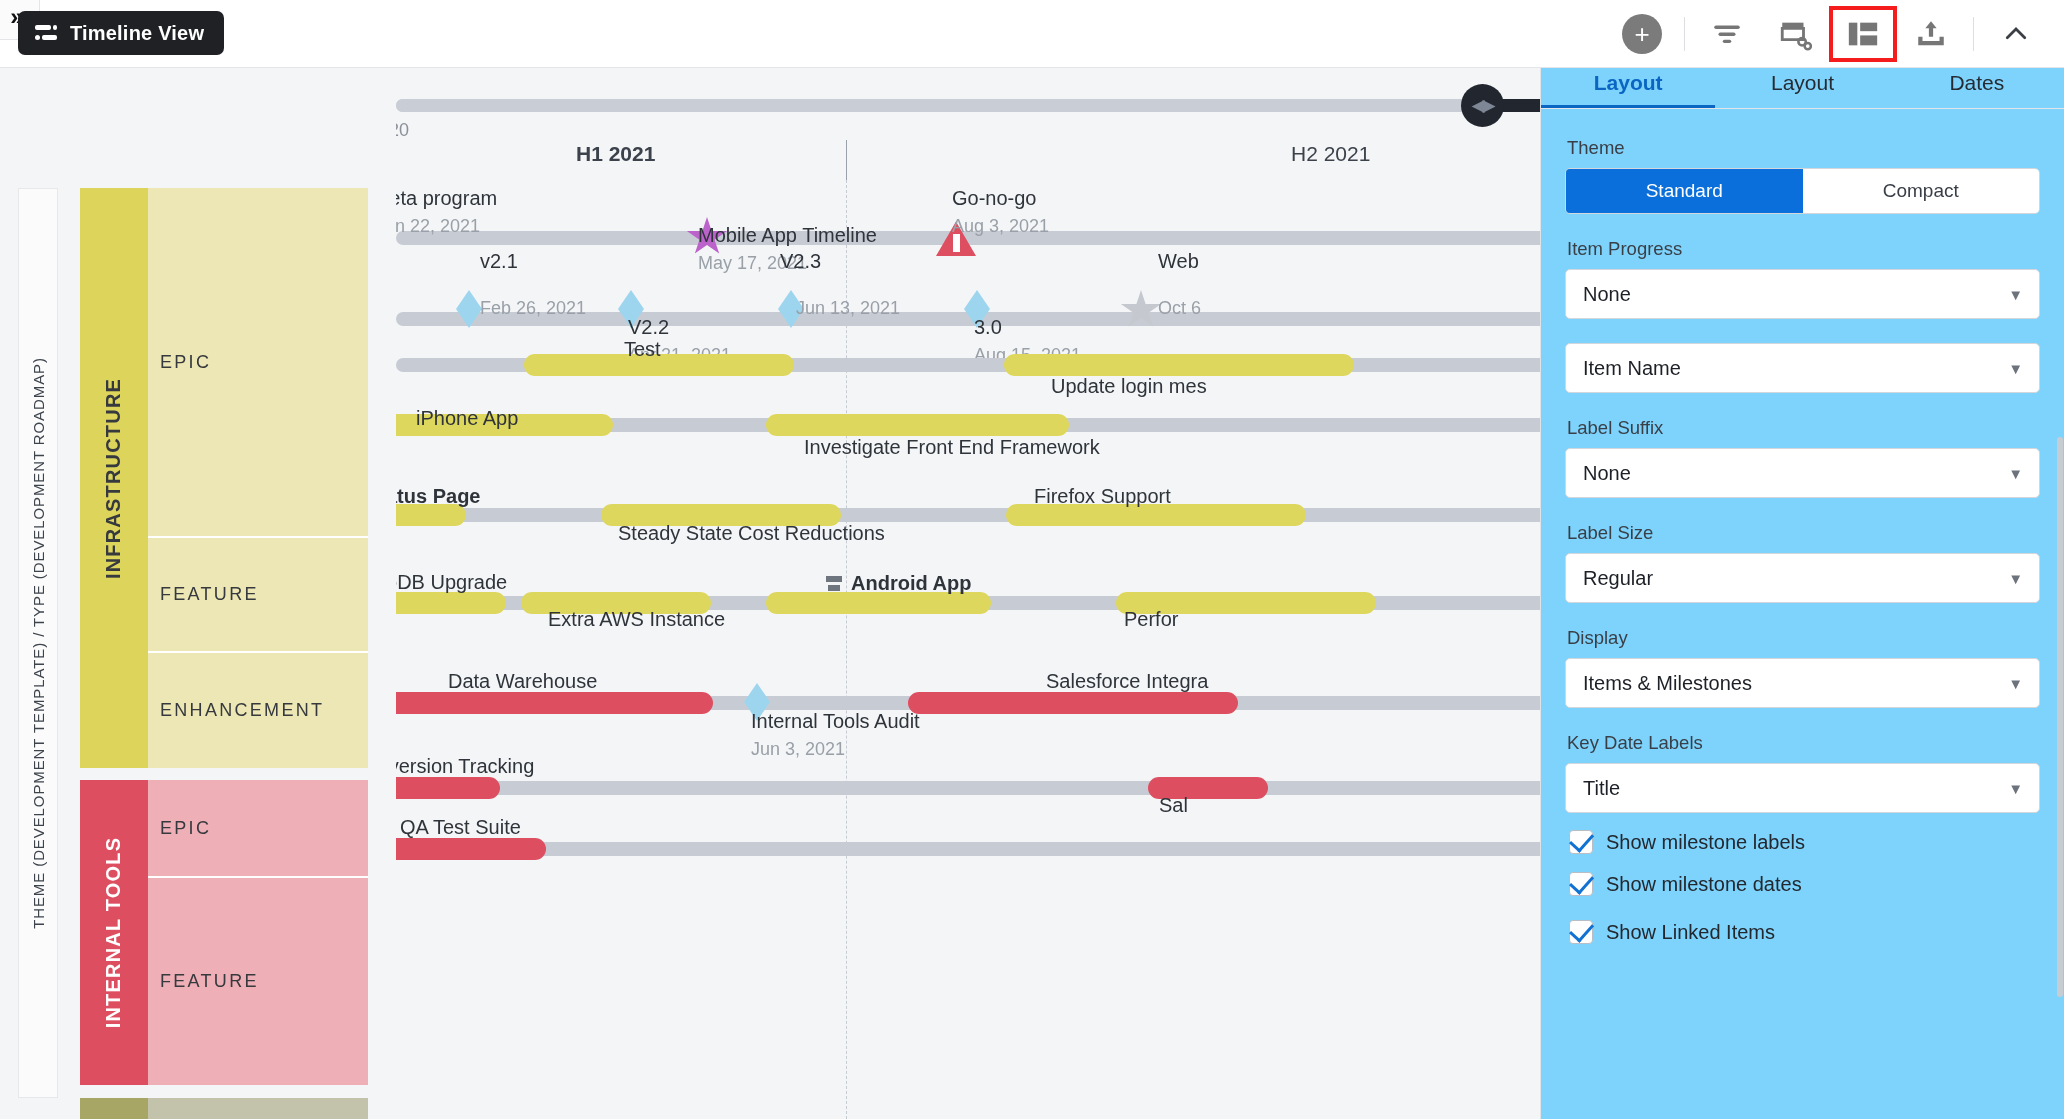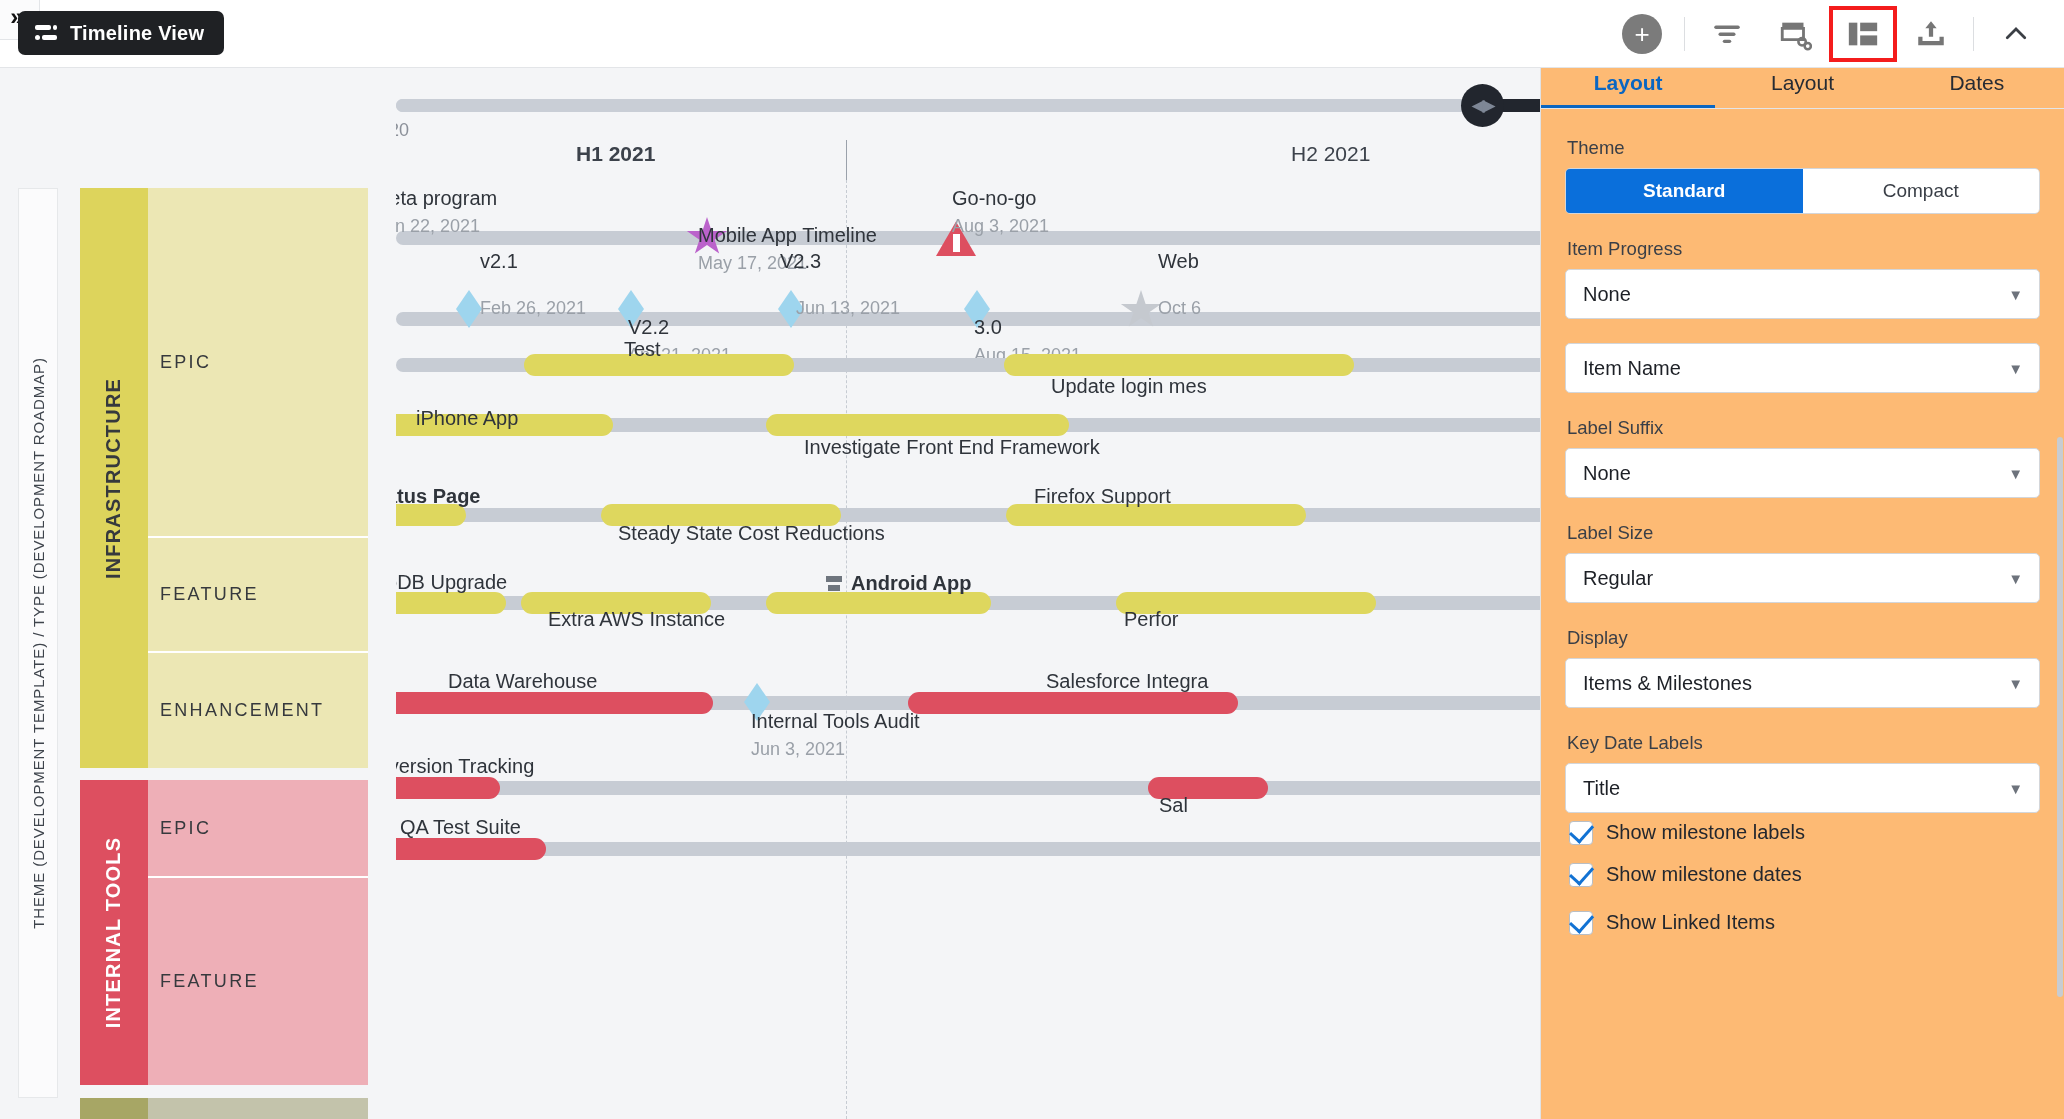--- a/index.html
+++ b/index.html
@@ -49,47 +49,47 @@
   .vdiv{ width:1px; height:34px; background:#dcdee1; margin:0 8px; }
   #addbtn{
     width:40px;height:40px;border-radius:50%;background:#7b7b7b;color:#fff;
     display:flex;align-items:center;justify-content:center;font-size:26px;line-height:1;
     font-weight:300;
   }
 
   
   #panel{
     position:absolute; right:0; top:57px; width:524px; height:1062px;
-    background:#fdba74; border-left:1px solid #e0e2e5; z-index:20;
+    background:#7dd3fc; border-left:1px solid #e0e2e5; z-index:20;
     display:flex; flex-direction:column;
   }
   #ptabs{ display:flex; height:52px; border-bottom:1px solid #e3e5e8; }
   .ptab{
     flex:1; display:flex; align-items:center; justify-content:center;
     font-size:21px; color:#262b33; font-weight:400;
   }
   .ptab.active{ color:#0a66c2; font-weight:700; box-shadow: inset 0 -3px 0 #0a66c2; }
   #pbody{ padding:28px 24px 0 24px; overflow:hidden; position:relative; }
   .flabel{ font-size:18.5px; color:#3a3f47; margin:0 0 9px 2px; }
   .fgroup{ margin-bottom:24px; }
   .seg{
     display:flex; height:46px; border:1px solid #d3d6da; border-radius:5px; overflow:hidden;
   }
   .seg > div{
     flex:1; display:flex; align-items:center; justify-content:center;
     font-size:19px; color:#3a3f47; background:#fff;
   }
-  .seg > div.on{ background:#0a6fdb; color:#fff; font-weight:700; }
+  .seg > div.on{ background:#0a6fdb; color:#fff; font-weight:400; }
   .sel-box{
     height:50px; border:1px solid #d3d6da; border-radius:5px; background:#fff;
     display:flex; align-items:center; justify-content:space-between;
     padding:0 16px 0 17px; font-size:20px; color:#1d2026;
   }
   .chev{ color:#6d737c; font-size:15px; }
-  .cbrow{ display:flex; align-items:flex-start; gap:13px; height:42px; padding-left:4px; }
+  .cbrow{ display:flex; align-items:center; gap:13px; height:42px; padding-left:4px; }
   .cb{
     width:24px;height:24px;border:1.5px solid #b9bec4;border-radius:4px;background:#fff;
     display:flex;align-items:center;justify-content:center;
   }
   .cb.on::after{
     content:""; width:11px; height:19px; border:solid #1272d3; border-width:0 3.5px 3.5px 0;
     transform:rotate(42deg) translate(-1px,-2px);
   }
   .cblabel{ font-size:20px; color:#23272e; }
   #pscroll{

